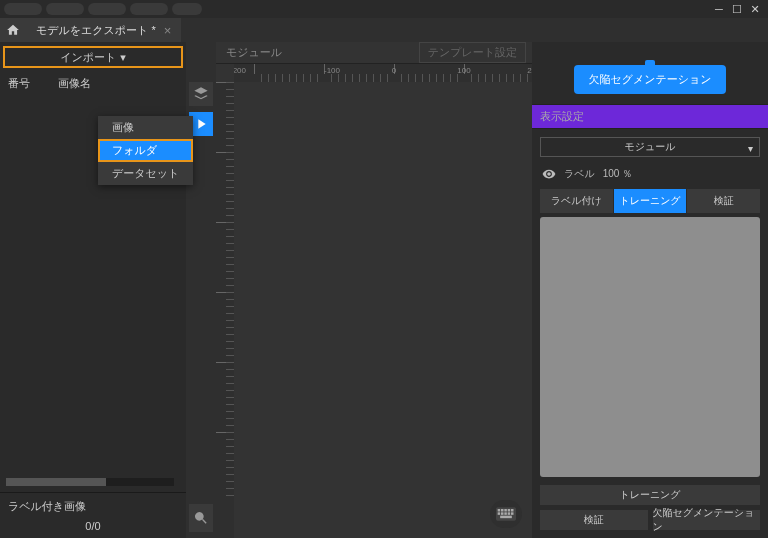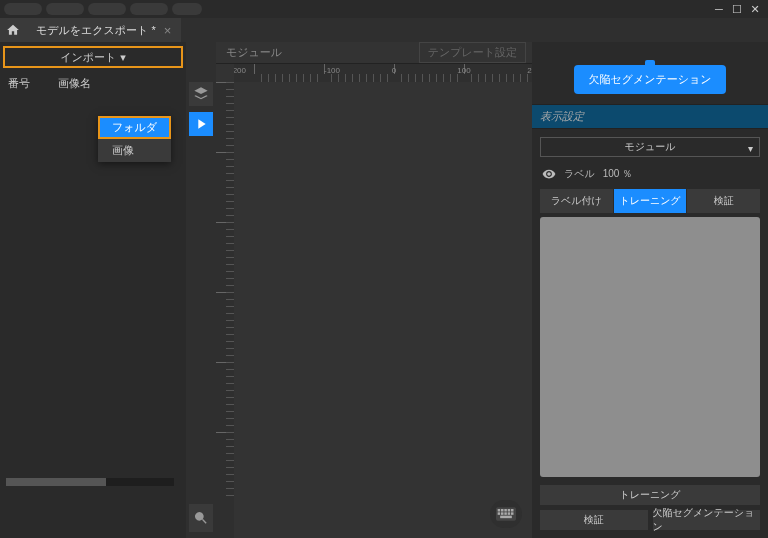--- a/index.html
+++ b/index.html
@@ -61,21 +61,21 @@
 .kbd-icon { position: absolute; bottom: 10px; right: 10px; width: 32px; height: 28px; background: #2f2f2f; border-radius: 14px; display: flex; align-items: center; justify-content: center; }
 
 .right .hdr { height: 22px; background: #333; display: flex; align-items: center; padding: 0 8px; color: #ddd; border-bottom: 1px solid #222; }
 .right .hdr .sp { flex: 1; }
 .right .hdr .ib { width: 18px; height: 18px; display: flex; align-items: center; justify-content: center; }
 
 .module-node { display: flex; flex-direction: column; align-items: center; padding: 18px 0 10px 0; }
 .module-node .conn { width: 10px; height: 10px; background: #1b8dff; border-radius: 2px; margin-bottom: -5px; z-index: 2; }
 .module-node .btn { background: #1b8dff; color: #fff; padding: 7px 14px; border-radius: 4px; font-size: 11px; }
 
-.right .sect { padding: 4px 8px; background: #0c4a6e; color: #aaa; border-top: 1px solid #222; border-bottom: 1px solid #222; font-style: italic; }
+.right .sect { padding: 4px 8px; background: #6d28d9; color: #aaa; border-top: 1px solid #222; border-bottom: 1px solid #222; }
 .right .dropdown { margin: 8px; height: 20px; border: 1px solid #555; display: flex; align-items: center; justify-content: center; position: relative; font-size: 10px; background: #2a2a2a; }
 .right .dropdown .caret { position: absolute; right: 6px; top: 5px; }
 
 .vis-row { display: flex; align-items: center; gap: 8px; padding: 2px 10px 8px 10px; color: #bbb; font-size: 10px; }
 
 .tabs3 { display: flex; margin: 0 8px; }
 .tabs3 .t { flex: 1; text-align: center; padding: 5px 0; background: #3a3a3a; font-size: 10px; border-right: 1px solid #2a2a2a; }
 .tabs3 .t:last-child { border-right: none; }
 .tabs3 .t.act { background: #1b8dff; color: #fff; }
 
@@ -120,26 +120,31 @@
   <div class="left">
     <div class="import-btn">
       <span>インポート</span>
       <span>▾</span>
     </div>
     <div class="listhdr">
       <span>番号</span>
       <span>画像名</span>
     </div>
     <div class="import-menu">
+      <div class="mi">画像</div>
       <div class="mi sel">フォルダ</div>
-      <div class="mi">画像</div>
+      <div class="mi">データセット</div>
     </div>
     <div class="scrollbar">
         <div class="thumb"></div>
       </div>
+    <div class="footer">
+      <div class="lab">ラベル付き画像</div>
+      <div class="cnt">0/0</div>
+    </div>
   </div>
 
   <div class="mid-tools">
     <div class="tool">
         <svg viewBox="0 0 24 24">
           <path d="M12 2 2 7l10 5 10-5-10-5zm0 18L2 15l2-1 8 4 8-4 2 1-10 5z"></path>
         </svg>
       </div>
     <div class="tool active">
         <svg viewBox="0 0 24 24">

